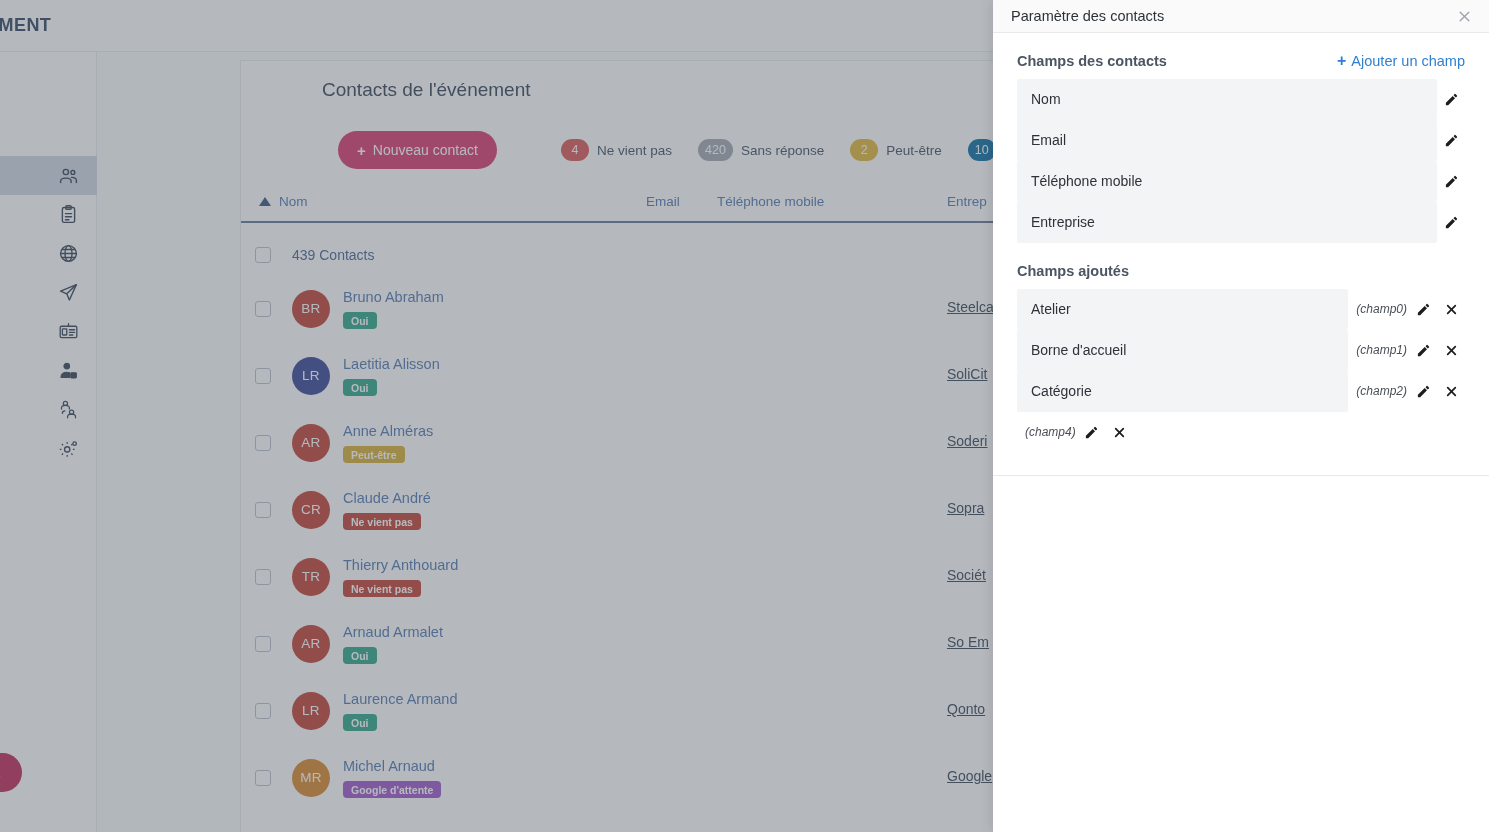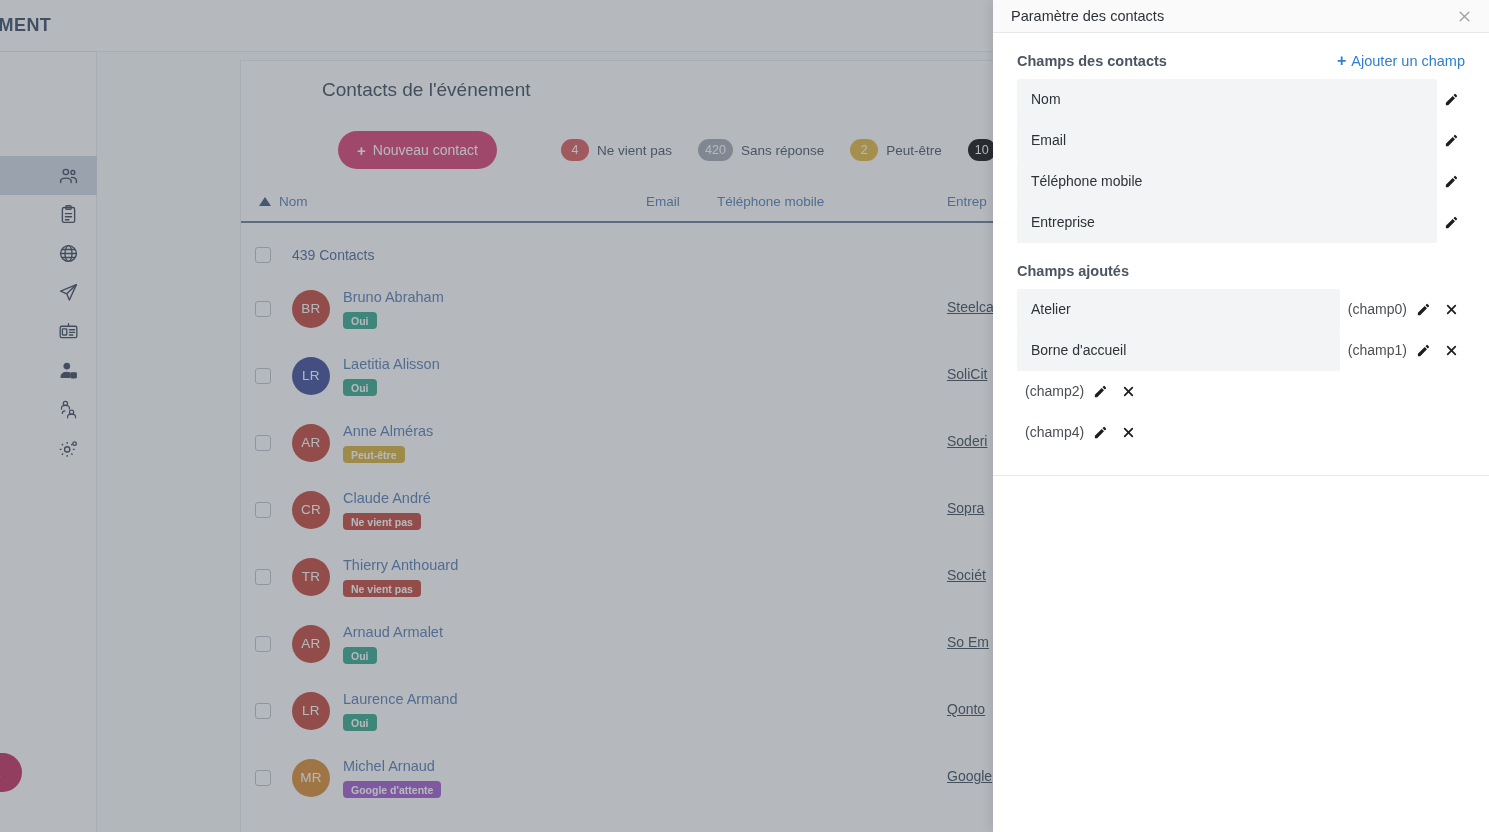--- a/index.html
+++ b/index.html
@@ -177,21 +177,21 @@
     display: flex; align-items: center; height: 41px;
     border-bottom: 1px solid #ffffff;
   }
   .field-chip {
     flex: 1; height: 41px; background: #f3f4f6;
     display: flex; align-items: center; padding: 0 14px;
     border-radius: 2px;
   }
   .field-name { font-size: 14px; color: #2d3238; }
   .field-key {
-    font-size: 14px; color: #4a4f56;
+    font-size: 12px; font-style: italic; color: #4a4f56;
     margin-left: auto; padding-right: 2px; white-space: nowrap;
   }
   .icon-btn {
     width: 28px; height: 41px; display: flex; align-items: center; justify-content: center;
     cursor: pointer; flex: none;
   }
   .icon-btn svg { width: 15px; height: 15px; }
   .icon-btn.rm svg { width: 13px; height: 13px; }
 
   .modal-sep { height: 1px; background: #e6e8ea; margin-top: 22px; }
@@ -324,21 +324,21 @@
               </div>
               <div class="filter-chip">
                 <span class="chip-count" style="background:#9ea5ad">420</span>
                 <span class="chip-label">Sans réponse</span>
               </div>
               <div class="filter-chip">
                 <span class="chip-count" style="background:#e0b431">2</span>
                 <span class="chip-label">Peut-être</span>
               </div>
               <div class="filter-chip">
-                <span class="chip-count" style="background:#000000">10</span>
+                <span class="chip-count" style="background:#0369a1">10</span>
                 <span class="chip-label">Oui</span>
               </div>
               <div class="filter-chip">
                 <span class="chip-count" style="background:#9b51c9">3</span>
                 <span class="chip-label">L</span>
               </div>
             </div>
         </div>
 
         <div class="table-head">
@@ -503,20 +503,23 @@
                 <path d="M3 17.3V21h3.7L17.6 10.1l-3.7-3.7zM20.7 7a1 1 0 0 0 0-1.4l-2.3-2.3a1 1 0 0 0-1.4 0l-1.8 1.8 3.7 3.7z"></path>
               </svg>
             </div>
             <div class="icon-btn rm">
               <svg viewBox="0 0 24 24" fill="none" stroke="#1b1d20" stroke-width="3.2" stroke-linecap="round">
                 <path d="M5 5 19 19M19 5 5 19"></path>
               </svg>
             </div>
           </div>
           <div class="field-row">
+            <div class="field-chip">
+              <span class="field-name">Catégorie</span>
+            </div>
             <span class="field-key" style="margin-left:8px">(champ2)</span>
             <div class="icon-btn">
               <svg viewBox="0 0 24 24" fill="#1b1d20">
                 <path d="M3 17.3V21h3.7L17.6 10.1l-3.7-3.7zM20.7 7a1 1 0 0 0 0-1.4l-2.3-2.3a1 1 0 0 0-1.4 0l-1.8 1.8 3.7 3.7z"></path>
               </svg>
             </div>
             <div class="icon-btn rm">
               <svg viewBox="0 0 24 24" fill="none" stroke="#1b1d20" stroke-width="3.2" stroke-linecap="round">
                 <path d="M5 5 19 19M19 5 5 19"></path>
               </svg>

